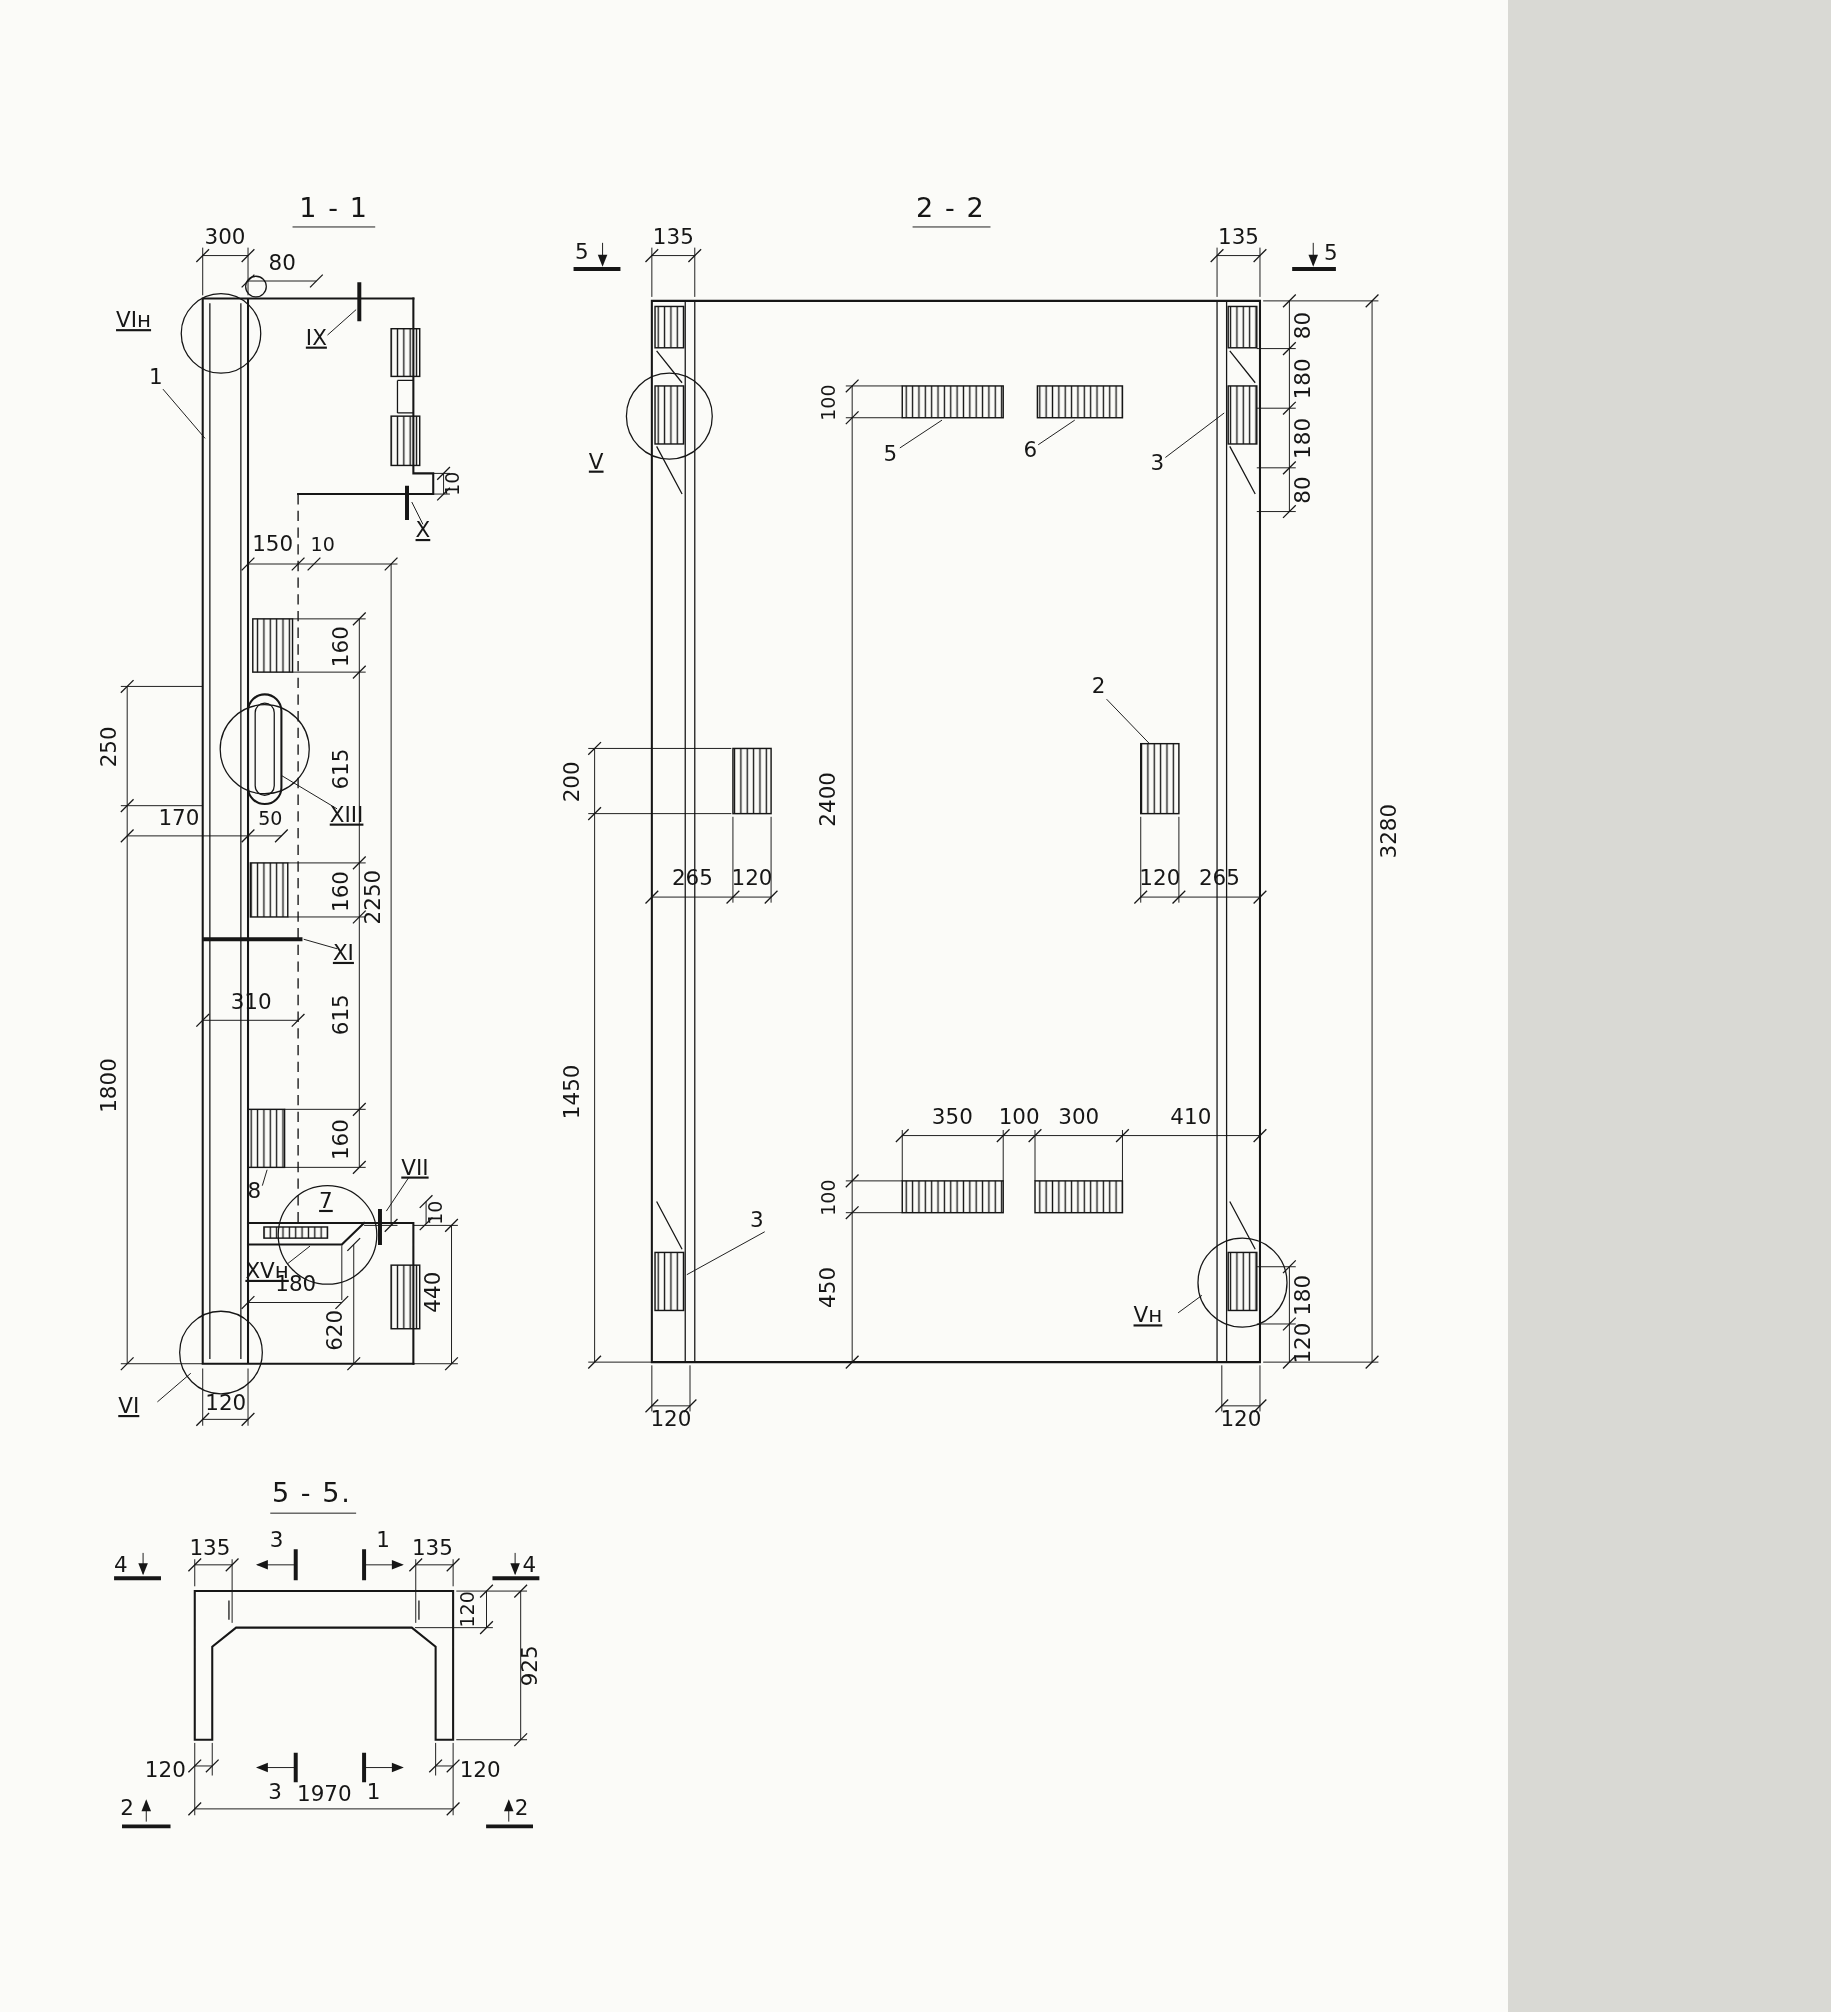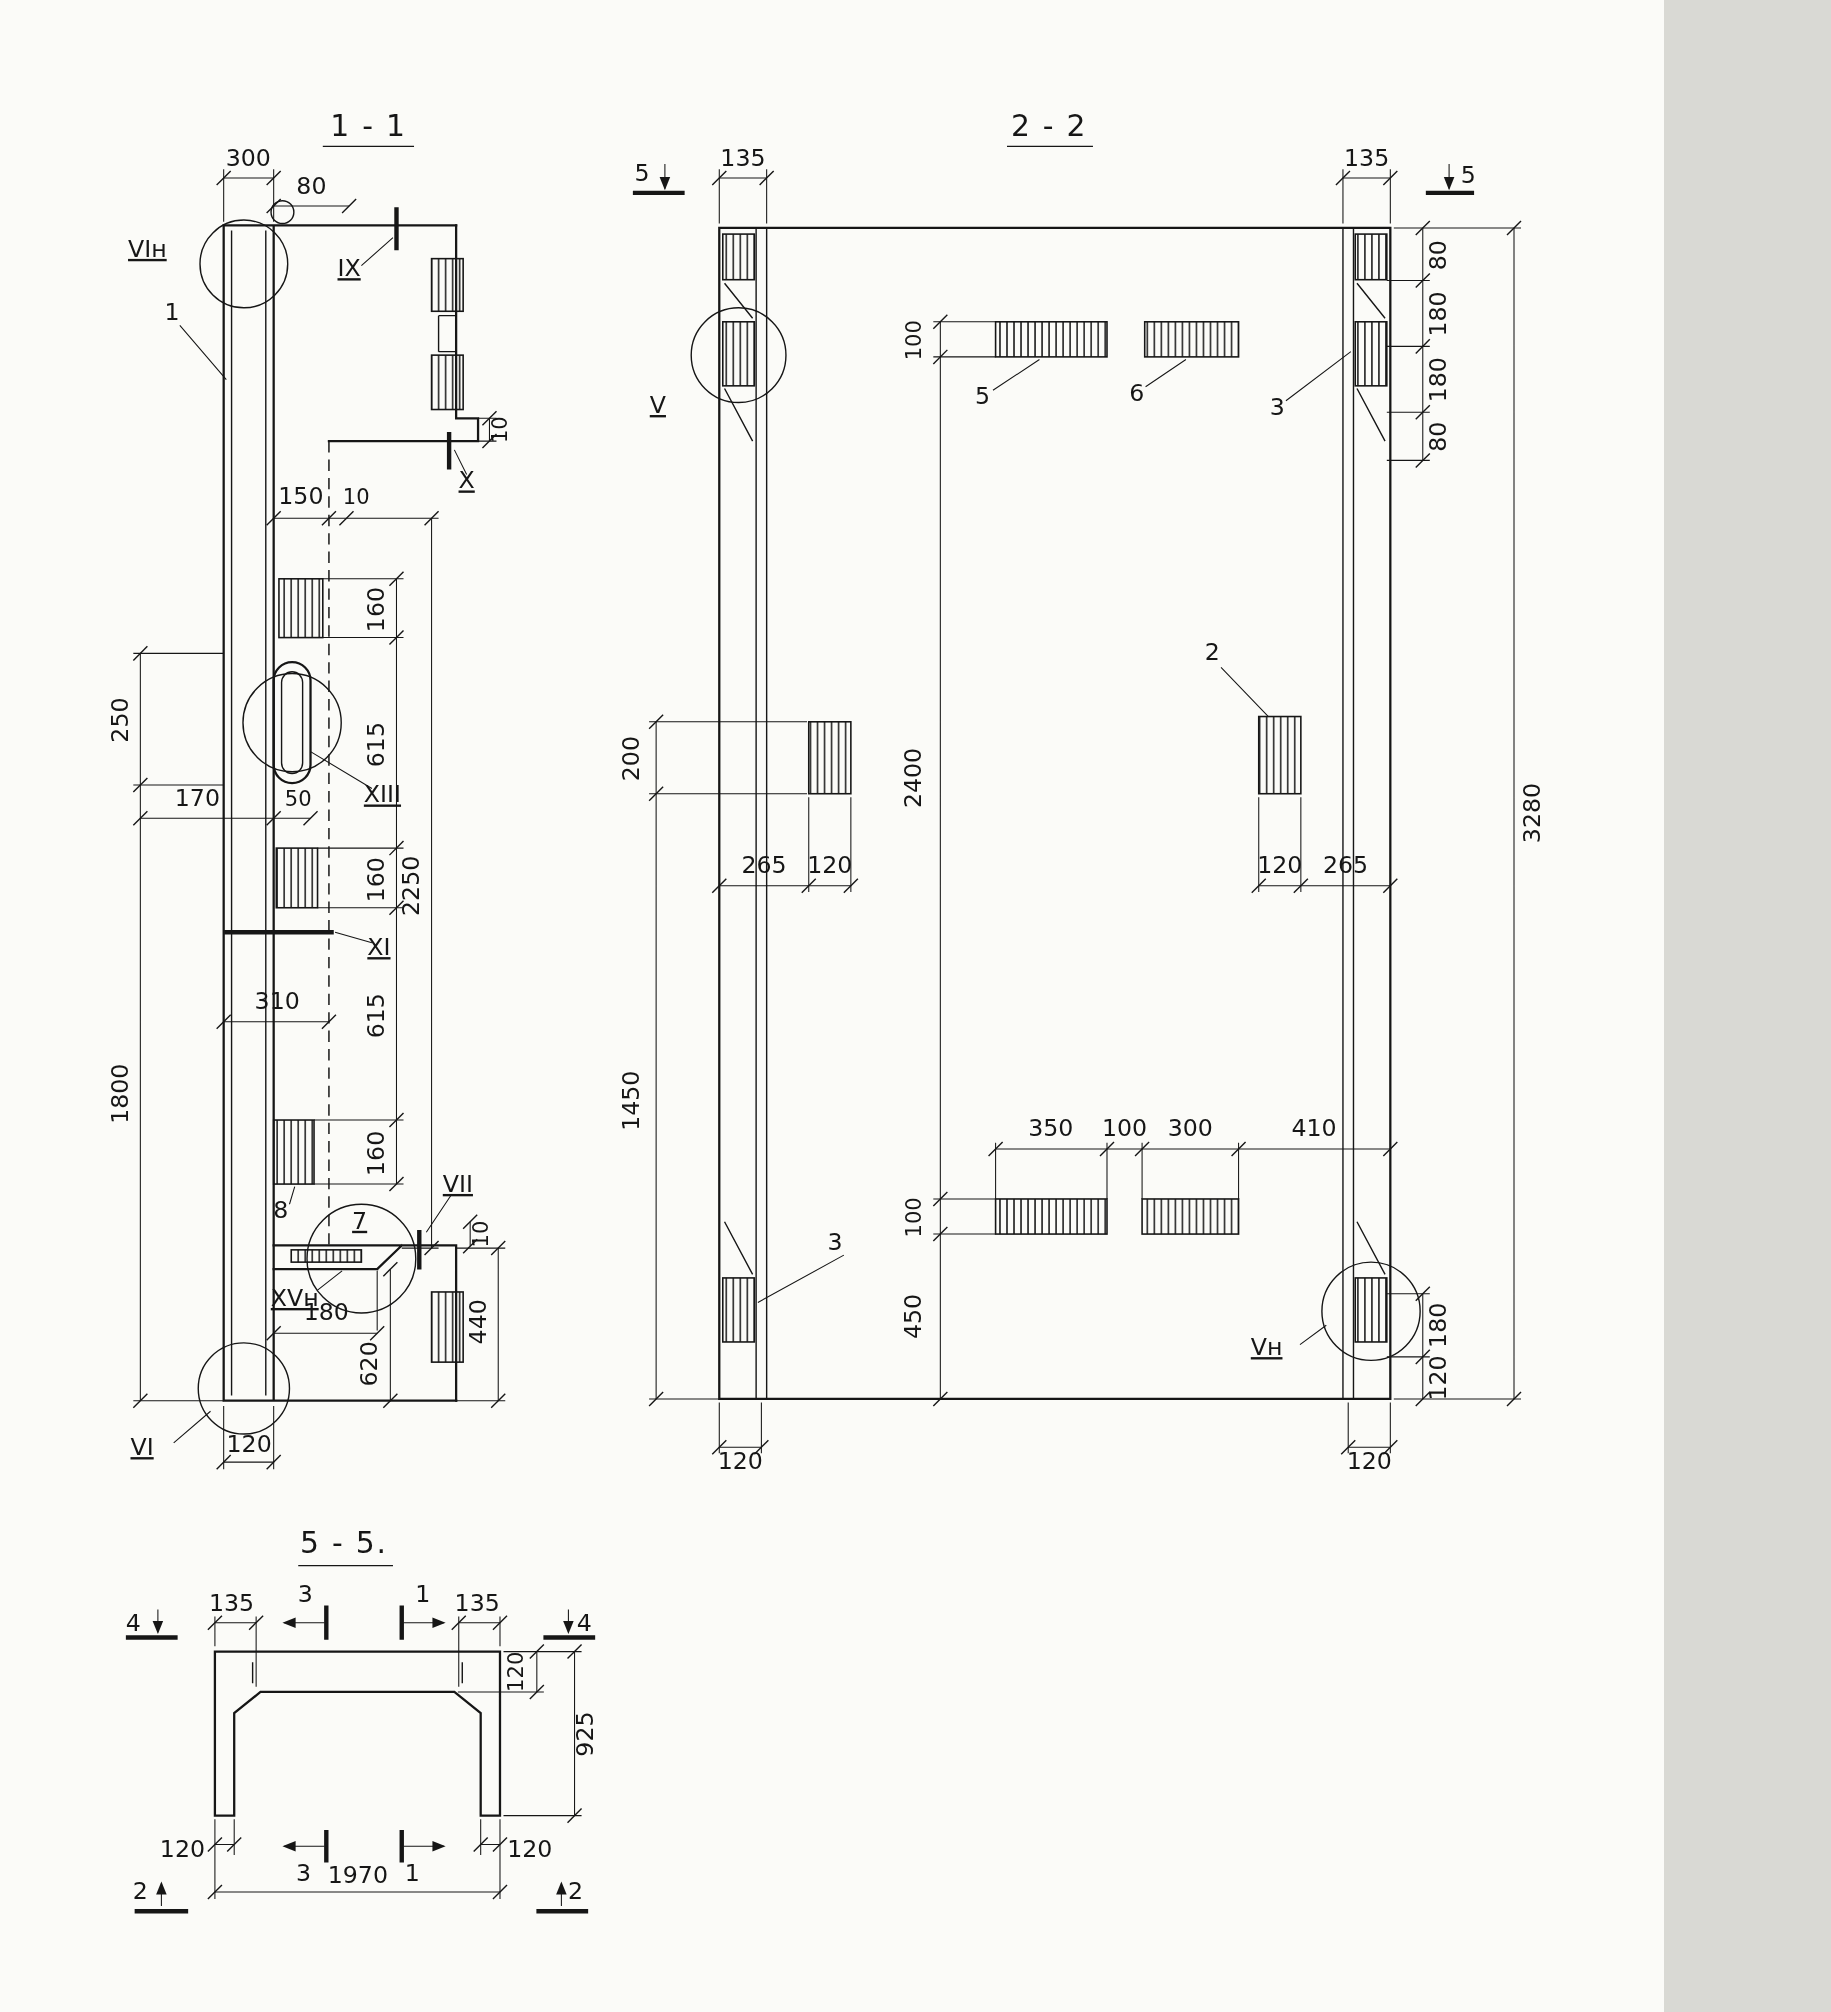--- a/index.html
+++ b/index.html
@@ -1,16 +1,16 @@
 <!DOCTYPE html>
 <html><head>
 <meta charset="utf-8">
 <style>
   html,body{margin:0;padding:0;background:#d9d9d4;}
-  .sheet{width:1664px;height:2012px;background:#fbfbf8;position:relative;overflow:hidden;}
+  .sheet{width:1508px;height:2012px;background:#fbfbf8;position:relative;overflow:hidden;}
   svg{display:block;width:100%;height:100%;}
   text{font-family:"DejaVu Sans",sans-serif;fill:#161616;font-size:27px;}
   .title{font-size:34px;letter-spacing:2px;}
   .sm{font-size:24px;}
   .u{text-decoration:underline;}
   .ln{stroke:#161616;stroke-width:2.6;fill:none;stroke-linecap:square;}
   .ln2{stroke:#161616;stroke-width:1.6;fill:none;}
   .dim{stroke:#161616;stroke-width:1.2;fill:none;}
   .thick{stroke:#161616;stroke-width:5;fill:none;stroke-linecap:square;}
   .dash{stroke:#161616;stroke-width:1.7;fill:none;stroke-dasharray:13 8;}

